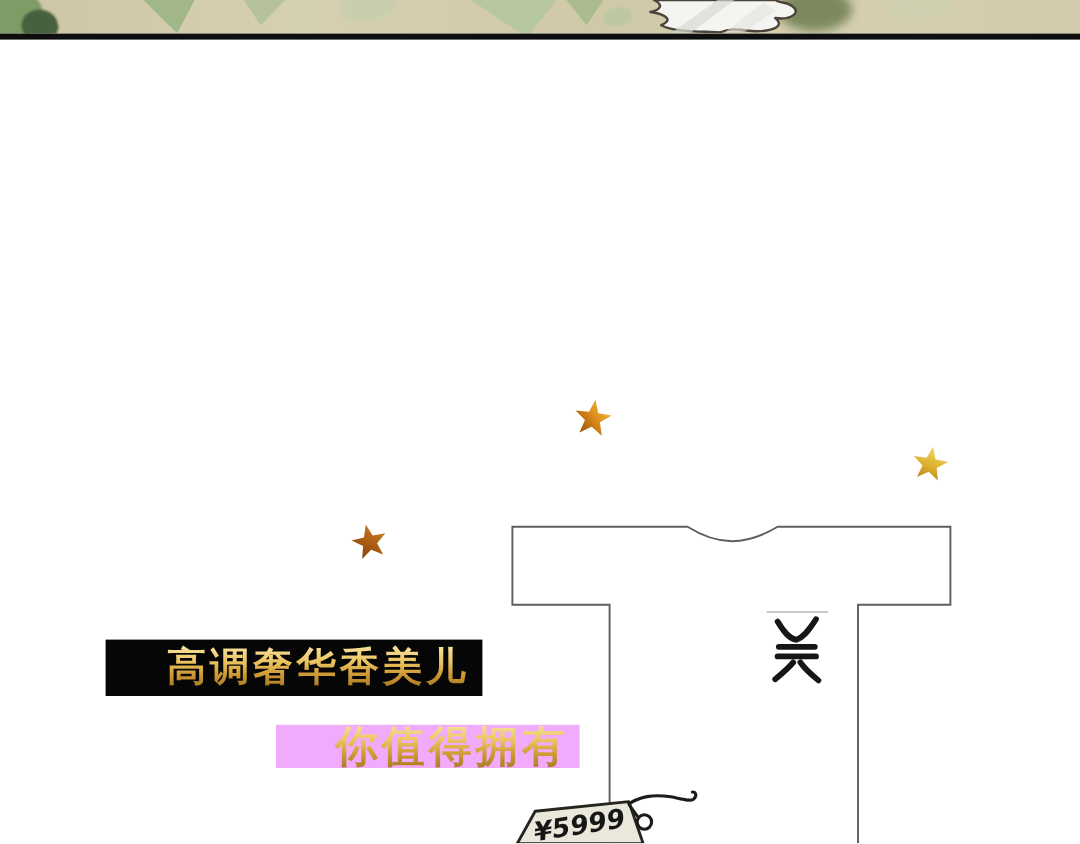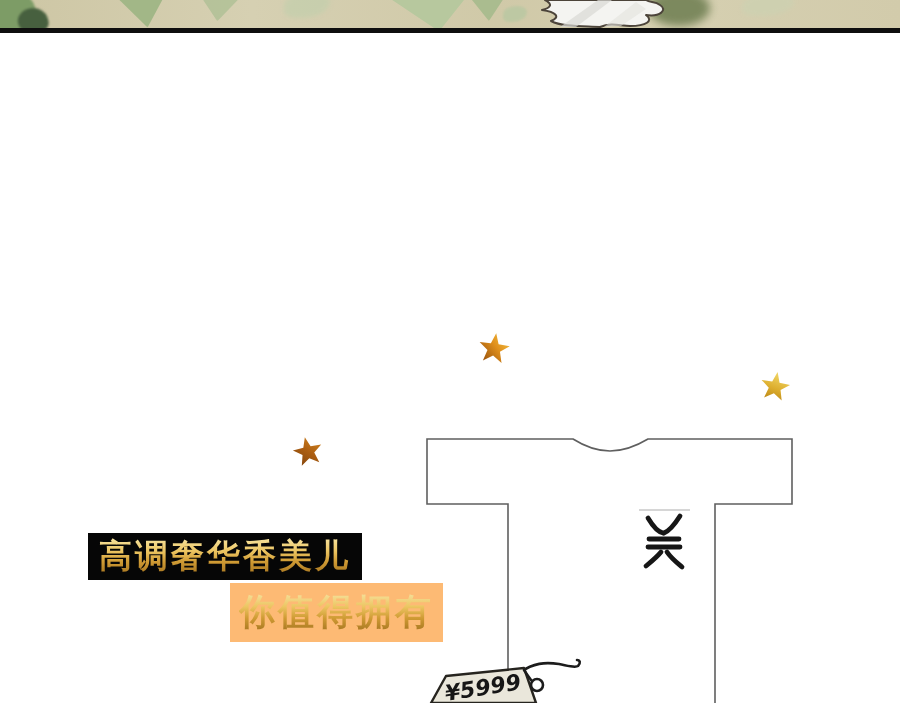--- a/index.html
+++ b/index.html
@@ -15,35 +15,35 @@
   }
   .leaf{position:absolute;}
   .leaf-blob{border-radius:60% 40% 70% 30%;}
   .leaf-tri{clip-path:polygon(0 0,100% 0,55% 100%);}
   .divider{
     position:absolute;left:0;top:28px;width:900px;height:5px;background:#0e0e0e;
   }
 
   
   .banner{
-    position:absolute;display:flex;align-items:center;justify-content:center;
+    position:absolute;display:flex;align-items:center;justify-content:center;padding-left:40px;
   }
   .banner-inner{
     font-family:"Liberation Serif",serif;font-weight:bold;white-space:nowrap;
     color:#dcaa48;
   }
   @supports ((-webkit-background-clip:text) or (background-clip:text)){
     .banner-inner{
       background:linear-gradient(180deg,#f9ecb2 0%,#ecc562 38%,#cf9a33 62%,#96671a 100%);
       -webkit-background-clip:text;background-clip:text;color:transparent;
     }
   }
   .banner-1{left:88px;top:533px;width:274px;height:47px;background:#060606;}
   .banner-1 .banner-inner{font-size:33px;letter-spacing:3px;}
-  .banner-2{left:230px;top:583px;width:213px;height:59px;background:#fdba74;}
+  .banner-2{left:230px;top:604px;width:213px;height:36px;background:#f0abfc;}
   .banner-2 .banner-inner{font-size:36px;letter-spacing:3px;}
 
   .art-svg{position:absolute;left:0;top:0;}
 </style>
 </head>
 <body>
 
 <div class="stage">
 
   <div class="header-art">

